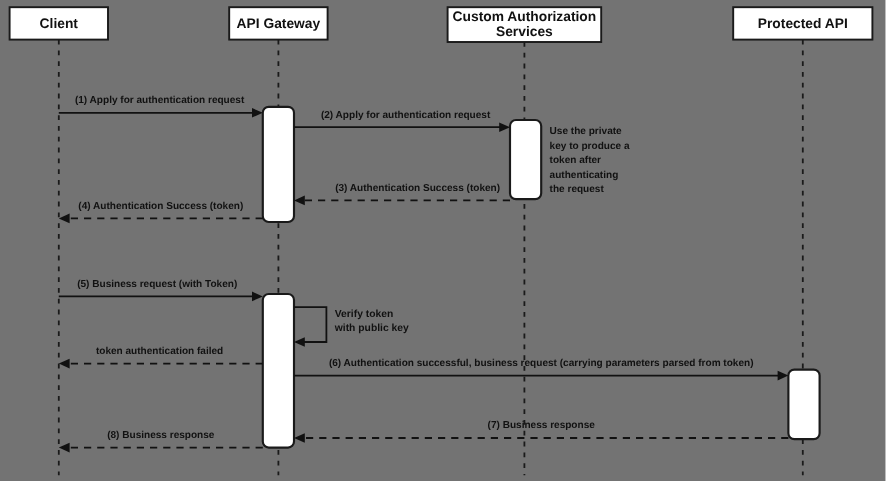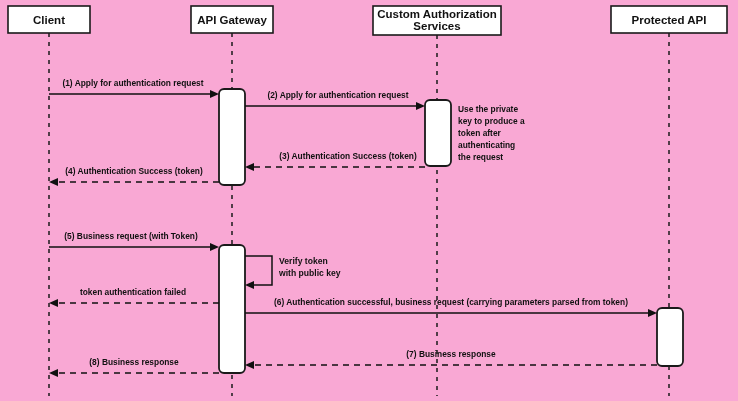--- a/index.html
+++ b/index.html
@@ -10,21 +10,21 @@
   body {
     width: 738px;
     height: 401px;
     overflow: hidden;
     font-family: "Liberation Sans", sans-serif;
   }
   #diagram-root {
     position: relative;
     width: 738px;
     height: 401px;
-    background: #f9a8d4;
+    background: #737373;
   }
   svg#seq-svg {
     display: block;
     width: 738px;
     height: 401px;
   }
   .lifeline-box {
     fill: #ffffff;
     stroke: #1a1a1a;
     stroke-width: 1.6;

